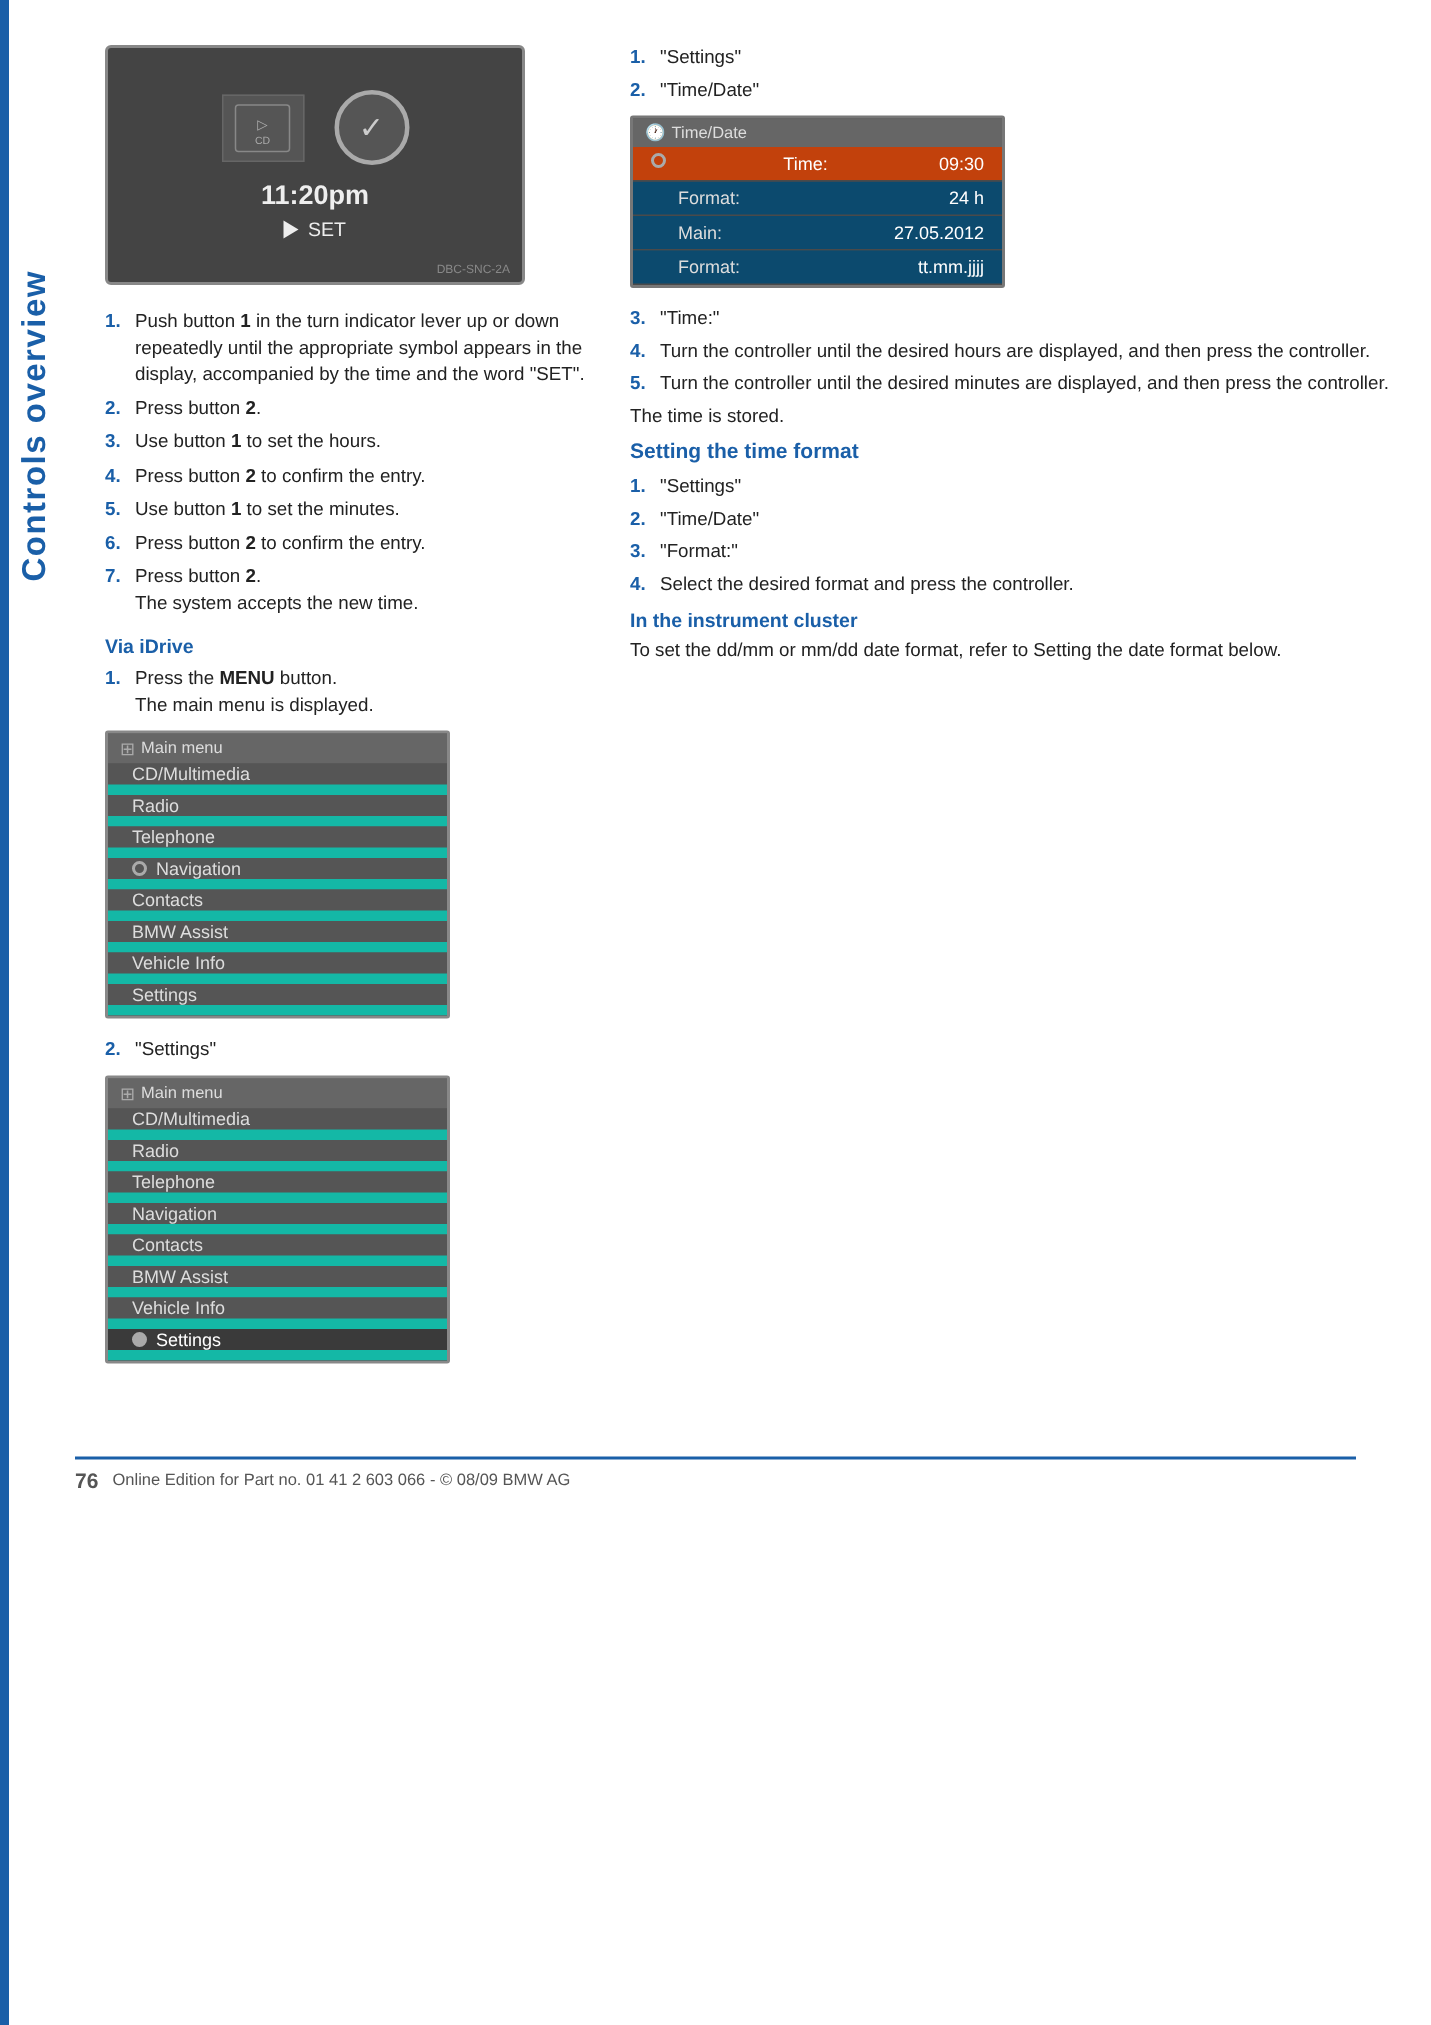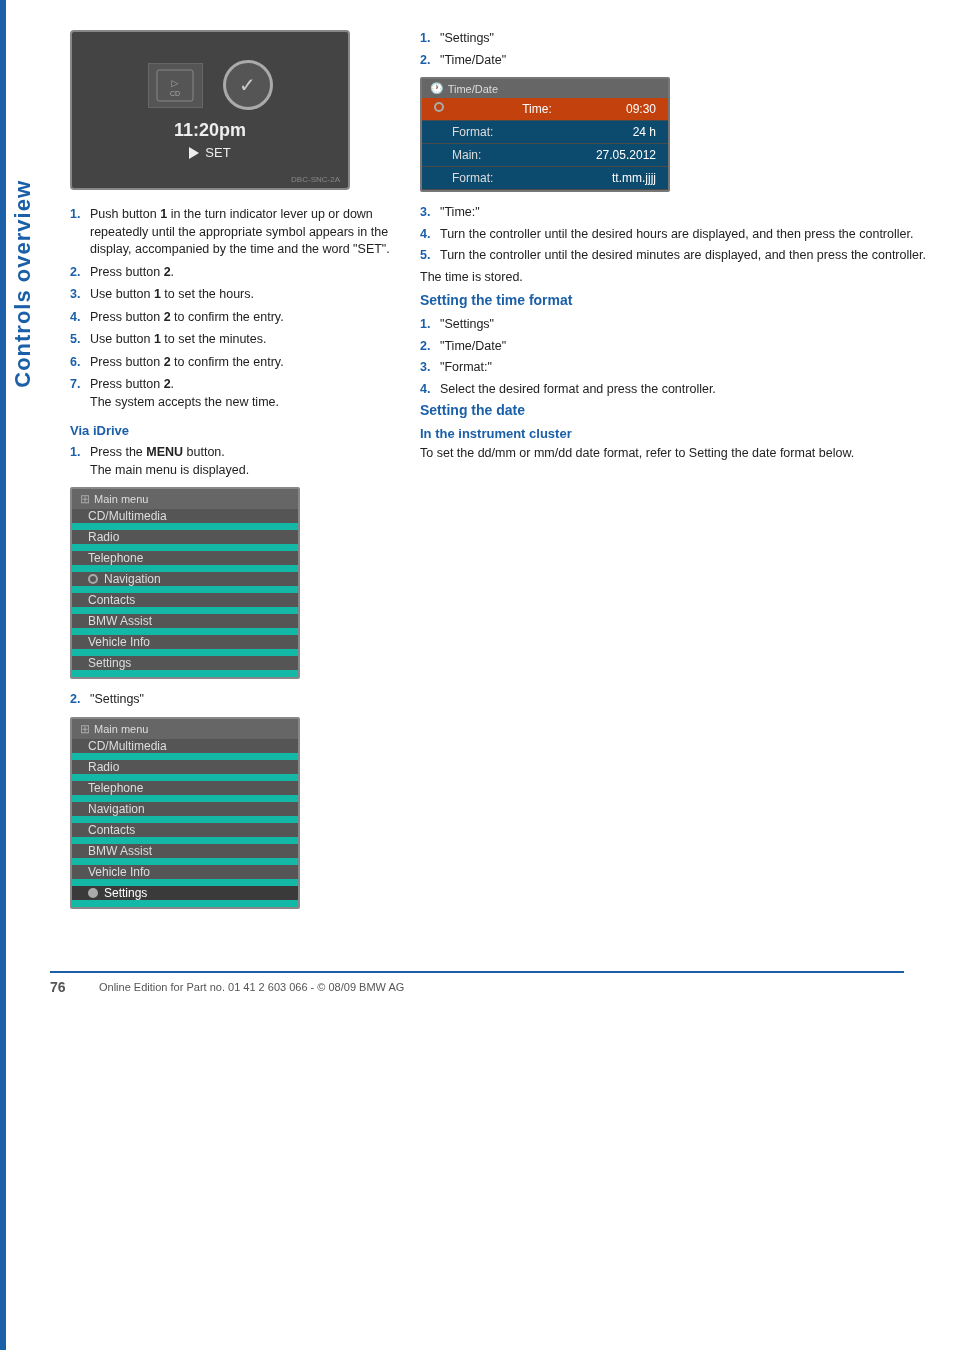--- a/index.html
+++ b/index.html
@@ -282,21 +282,20 @@
     }
     .footer-num {
       font-size: 14px;
       color: #555;
       font-weight: bold;
       min-width: 25px;
     }
     .footer-text {
       font-size: 11px;
       color: #555;
-      margin-left: 24px;
     }
 
     .bold { font-weight: bold; }
     .note-text {
       font-size: 12.5px;
       line-height: 1.4;
       margin-bottom: 6px;
     }
     .numbered-simple {
       display: flex;
@@ -488,21 +487,20 @@
           <span class="num">3.</span>
           <span>"Format:"</span>
         </div>
         <div class="numbered-simple">
           <span class="num">4.</span>
           <span>Select the desired format and press the controller.</span>
         </div>
       </div>
 
 
-    <div class="setting-title">Setting the date</div>
     <div class="sub-heading">In the instrument cluster</div>
     <div class="note-text">To set the dd/mm or mm/dd date format, refer to Setting the date format below.</div>
 
   </div>
 
 </div>
 
 <div class="footer">
   <span class="footer-num">76</span>
   <span class="footer-text">Online Edition for Part no. 01 41 2 603 066 - © 08/09 BMW AG</span>

